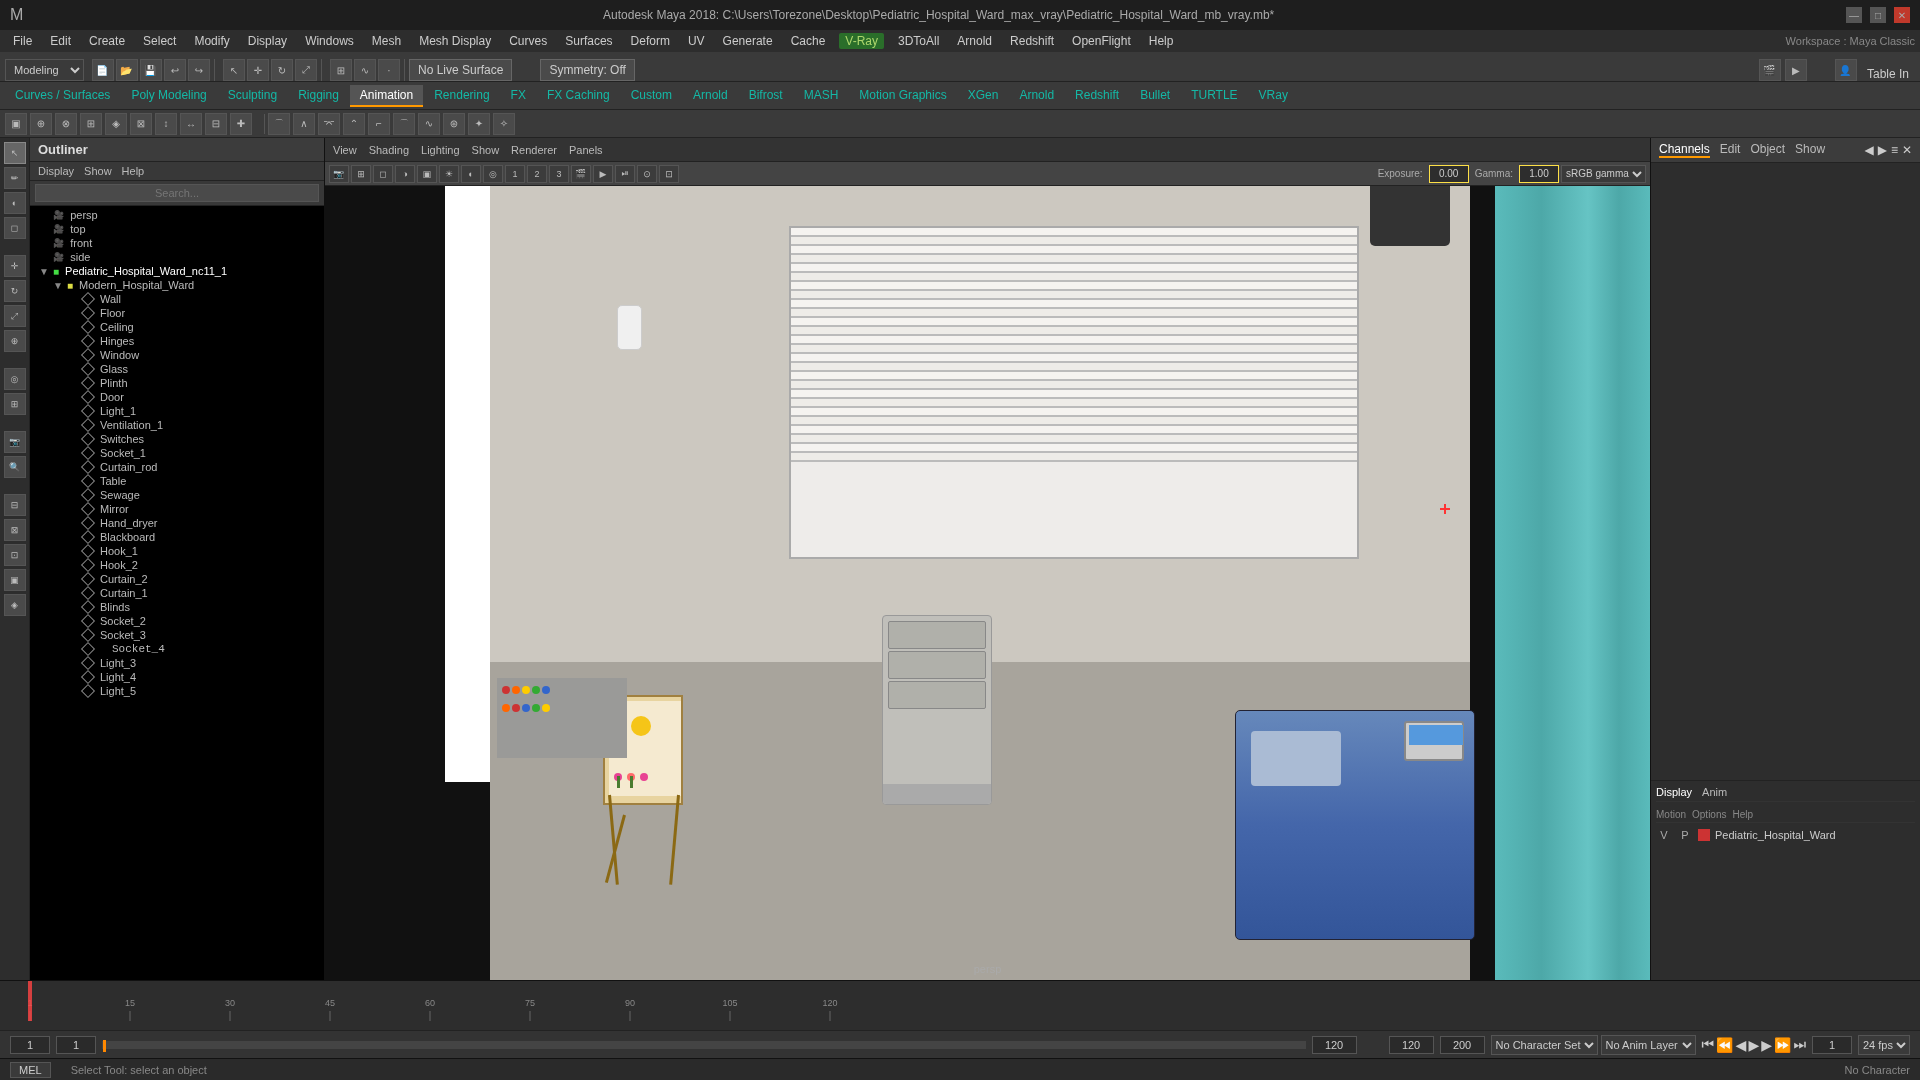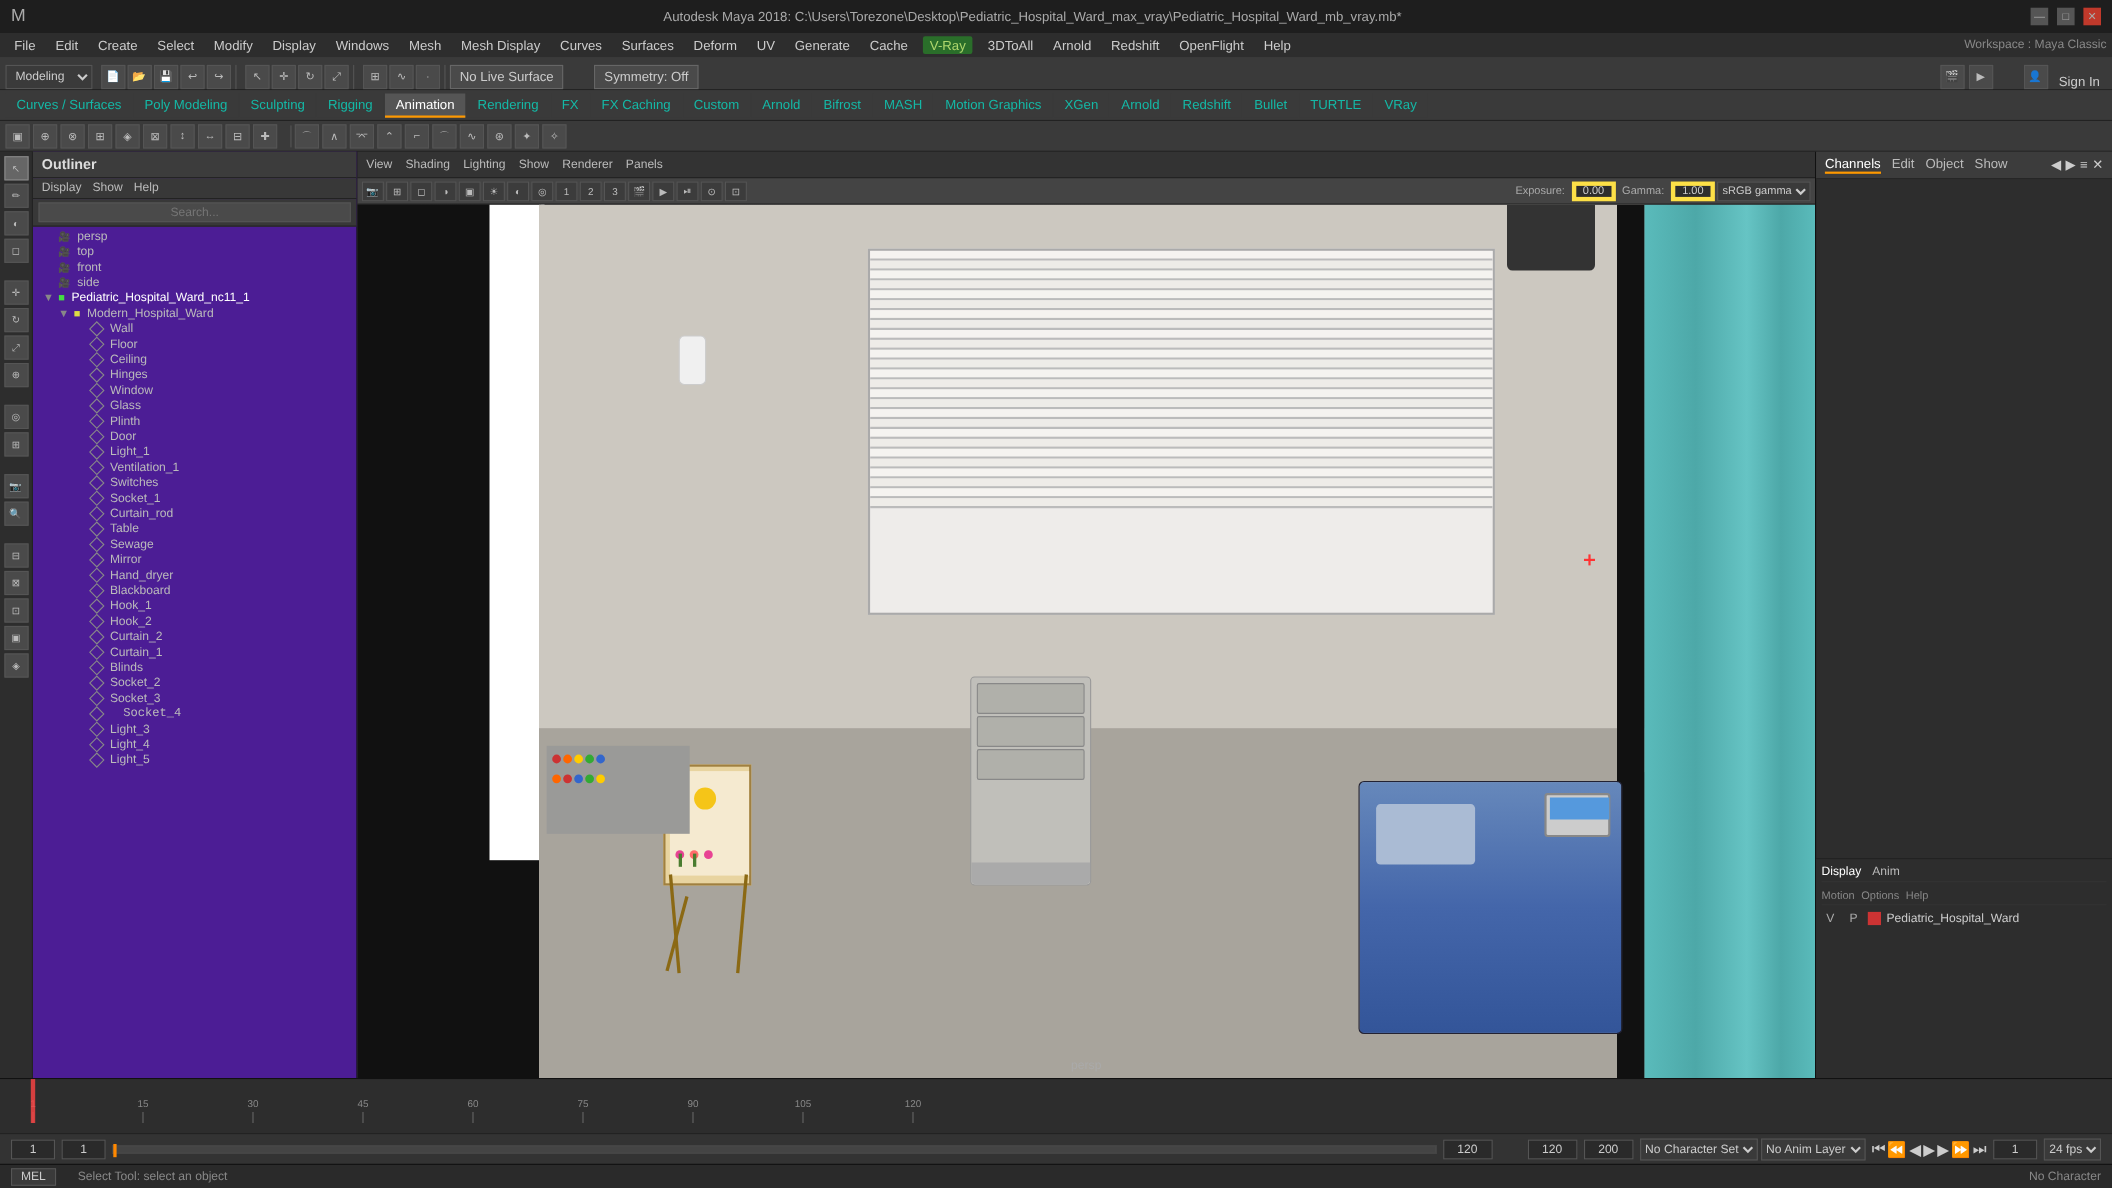--- a/index.html
+++ b/index.html
@@ -46,21 +46,21 @@
 
     
     #main-layout { display: flex; height: calc(1080px - 30px - 22px - 30px - 28px - 28px - 50px - 28px); }
 
     
     #left-tools { width: 30px; background: #2d2d2d; display: flex; flex-direction: column; align-items: center; padding: 4px 0; gap: 3px; border-right: 1px solid #222; }
     .tool-btn { width: 22px; height: 22px; background: #4a4a4a; border: 1px solid #555; display: flex; align-items: center; justify-content: center; font-size: 9px; color: #bbb; cursor: pointer; }
     .tool-btn.active { background: #666; border-color: #888; }
 
     
-    #outliner { width: 295px; background: #4c1d95; display: flex; flex-direction: column; border-right: 1px solid #111; }
+    #outliner { width: 295px; background: #000000; display: flex; flex-direction: column; border-right: 1px solid #111; }
     #outliner-header { background: #3c3c3c; padding: 4px 8px; font-weight: bold; font-size: 13px; color: #ddd; border-bottom: 1px solid #222; }
     #outliner-toolbar { display: flex; gap: 10px; padding: 3px 8px; background: #383838; border-bottom: 1px solid #222; font-size: 11px; }
     #outliner-toolbar span { cursor: pointer; color: #bbb; }
     #outliner-search { padding: 3px 5px; background: #383838; border-bottom: 1px solid #222; display: flex; align-items: center; }
     #outliner-search input { width: 100%; background: #4a4a4a; border: 1px solid #555; color: #ccc; padding: 2px 5px; font-size: 11px; text-align: center; }
     #outliner-content { flex: 1; overflow-y: auto; padding: 2px 0; }
     .ol-item { padding: 1px 0 1px 8px; display: flex; align-items: center; gap: 3px; font-size: 11px; color: #bbb; cursor: pointer; }
     .ol-diamond { width: 10px; height: 10px; border: 1px solid #888; transform: rotate(45deg); display: inline-block; background: transparent; flex-shrink: 0; }
     .ol-expand { width: 12px; color: #888; font-size: 10px; text-align: center; }
 
@@ -105,21 +105,21 @@
     
     #status-bar { height: 22px; background: #2a2a2a; display: flex; align-items: center; padding: 0 10px; gap: 20px; border-top: 1px solid #111; }
 
     
     ::-webkit-scrollbar { width: 8px; background: #2a2a2a; }
     ::-webkit-scrollbar-thumb { background: #555; border-radius: 2px; }
 
     
     #viewport-toolbar { height: 24px; background: #444; display: flex; align-items: center; padding: 0 4px; gap: 2px; border-bottom: 1px solid #222; }
     .vt-btn { width: 20px; height: 18px; background: #3c3c3c; border: 1px solid #555; display: flex; align-items: center; justify-content: center; font-size: 9px; color: #bbb; cursor: pointer; }
-    .vt-input { width: 40px; height: 18px; background: #2d2d2d; border: 4px solid #fde047; color: #ccc; font-size: 10px; text-align: center; }
+    .vt-input { width: 40px; height: 18px; background: #2d2d2d; border: 1px solid #fde047; color: #ccc; font-size: 10px; text-align: center; }
     .vt-select { background: #3a3a3a; border: 1px solid #555; color: #ccc; height: 18px; font-size: 10px; }
   </style>
 </head>
 <body>
 
 <div id="title-bar">
   <span style="font-size:16px; margin-right:8px;">M</span>
   <span class="title">Autodesk Maya 2018: C:\Users\Torezone\Desktop\Pediatric_Hospital_Ward_max_vray\Pediatric_Hospital_Ward_mb_vray.mb*</span>
   <div class="win-controls">
     <div class="win-btn">—</div>
@@ -179,21 +179,21 @@
     <div class="tb-btn">·</div>
   </div>
   <div class="no-live-surface">No Live Surface</div>
   <div style="width:20px"></div>
   <div class="symmetry-btn">Symmetry: Off</div>
   <div style="flex:1"></div>
   <div class="tb-btn">🎬</div>
   <div class="tb-btn">▶</div>
   <div style="width:20px"></div>
   <div class="tb-btn">👤</div>
-  <span style="font-size:12px; color:#ccc; cursor:pointer; padding:0 6px;">Sign In</span>
+  <span style="font-size:12px; color:#ccc; cursor:pointer; padding:0 6px;">Table In</span>
 </div>
 
 <div id="toolbar2">
   <div class="menu-tabs">
     <span class="menu-tab">Curves / Surfaces</span>
     <span class="menu-tab">Poly Modeling</span>
     <span class="menu-tab">Sculpting</span>
     <span class="menu-tab">Rigging</span>
     <span class="menu-tab active">Animation</span>
     <span class="menu-tab">Rendering</span>

